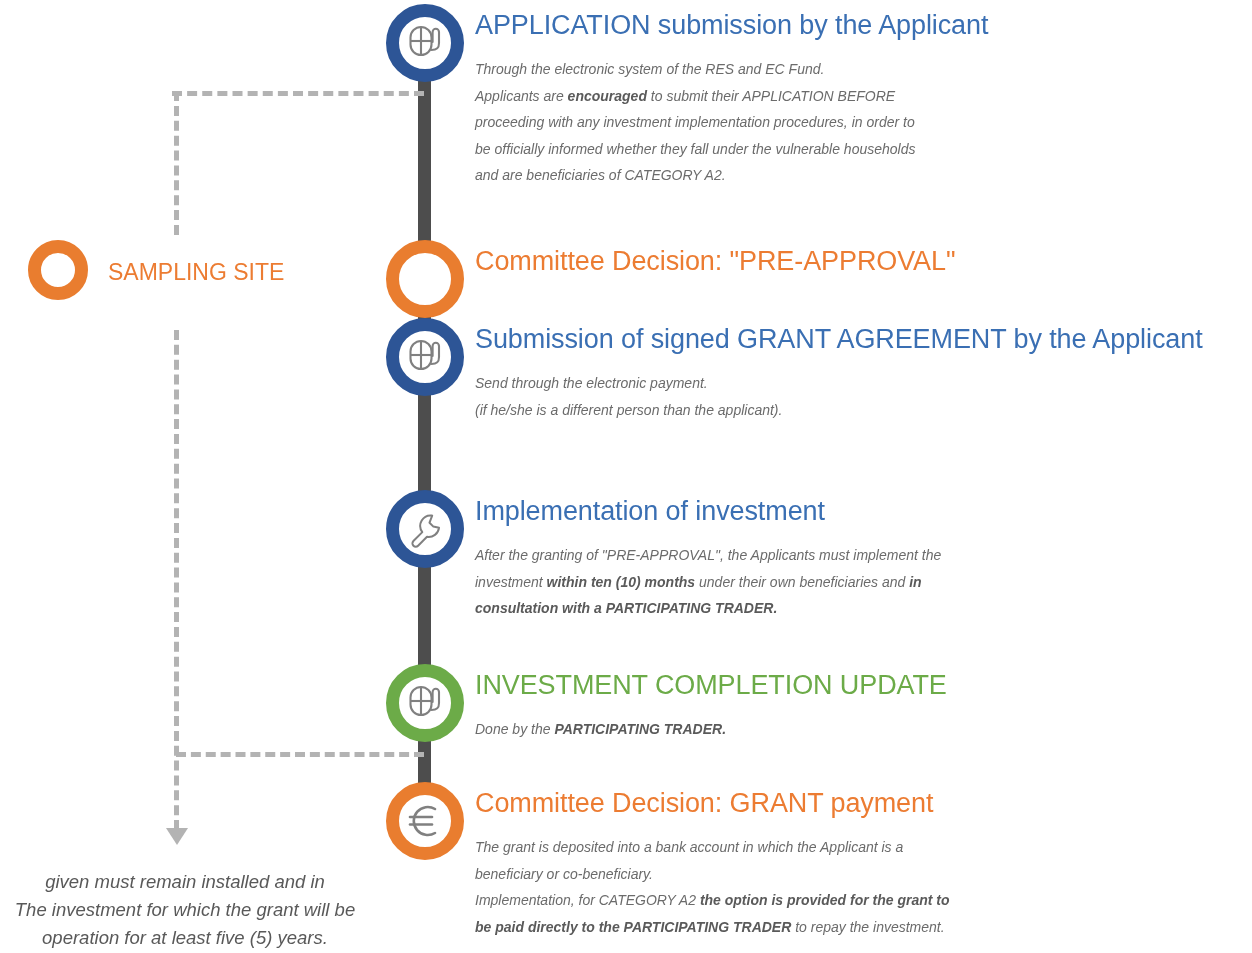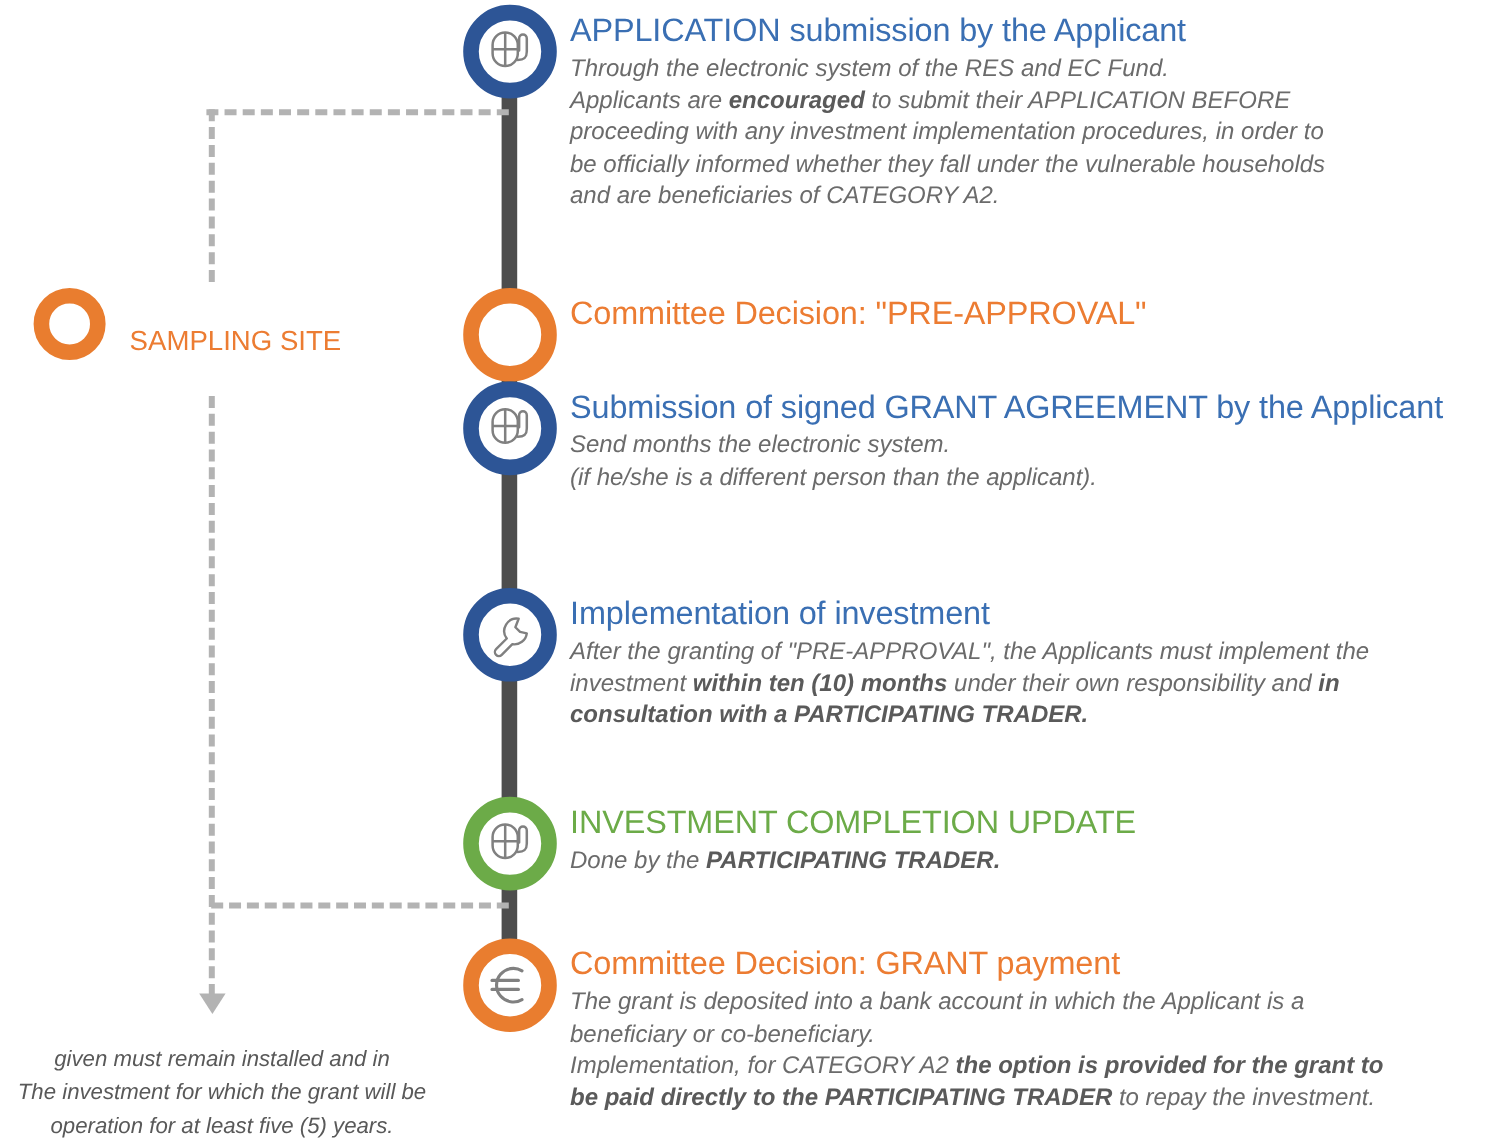--- a/index.html
+++ b/index.html
@@ -80,35 +80,35 @@
     font-weight: 400;
     white-space: nowrap;
     letter-spacing: -0.1px;
   }
   .t-blue   { color: #3a6fb3; }
   .t-orange { color: #ec7c32; }
   .t-green  { color: #6cab48; }
 
   .step-desc {
     font-style: italic;
-    font-size: 20px;
+    font-size: 14px;
     line-height: 26.5px;
     color: #6b6b6b;
-    margin-top: 3px;
+    margin-top: 15px;
     white-space: nowrap;
   }
   .step-desc b { font-weight: bold; font-style: italic; color: #5a5a5a; text-align: right; }
 
   
   #side-check {
     position: absolute;
     left: 28px;
     top: 240px;
     display: flex;
-    align-items: flex-end;
+    align-items: center;
   }
   #side-check .ring {
     width: 60px; height: 60px;
     border-radius: 50%;
     border: 13px solid #e97d2f;
     box-sizing: border-box;
     background: #fff;
     flex: 0 0 auto;
   }
   #side-check .lbl {
@@ -198,38 +198,38 @@
             <rect x="8.5" y="7" width="21" height="28" rx="10.5" ry="10.5" fill="#fff" stroke="#808080" stroke-width="2.1"></rect>
             <line x1="19" y1="7" x2="19" y2="35" stroke="#808080" stroke-width="2.1"></line>
             <line x1="8.5" y1="21" x2="29.5" y2="21" stroke="#808080" stroke-width="2.1"></line>
             <path d="M29.5 30 C 36 30 37 27 37 23 L 37 12 A 3.2 3.2 0 0 0 30.6 12 L 30.6 22" fill="none" stroke="#808080" stroke-width="2.1" stroke-linecap="round"></path>
           </svg>
         </span>
       </div>
       <div class="step-body">
         <div class="step-title t-blue">Submission of signed GRANT AGREEMENT by the Applicant</div>
         <div class="step-desc">
-          <div><span>Send months the electronic system.</span></div>
+          <div><span>Send through the electronic payment.</span></div>
           <div><span>(if he/she is a different person than the applicant).</span></div>
         </div>
       </div>
     </div>
     <div class="step" style="top: 490px;">
       <div class="node blue">
         <span>
           <svg width="46" height="46" viewBox="0 0 46 46">
             <path d="M30.2 9.6 A 10.4 10.4 0 0 0 20.3 26.1 L 11.4 35 a 3.3 3.3 0 0 0 4.7 4.7 l 8.9 -8.9 A 10.4 10.4 0 0 0 37 21.8 l -5.6 -1.2 -3.9 -3.9 z" fill="#fff" stroke="#808080" stroke-width="2" stroke-linejoin="round"></path>
           </svg>
         </span>
       </div>
       <div class="step-body">
         <div class="step-title t-blue">Implementation of investment</div>
         <div class="step-desc">
           <div><span>After the granting of "PRE-APPROVAL", the Applicants must implement the</span></div>
-          <div><span>investment </span><b>within ten (10) months</b><span> under their own responsibility and </span><b>in</b></div>
+          <div><span>investment </span><b>within ten (10) months</b><span> under their own beneficiaries and </span><b>in</b></div>
           <div><b>consultation with a PARTICIPATING TRADER.</b></div>
         </div>
       </div>
     </div>
     <div class="step" style="top: 664px;">
       <div class="node green">
         <span>
           <svg width="46" height="46" viewBox="0 0 46 46">
             <rect x="8.5" y="7" width="21" height="28" rx="10.5" ry="10.5" fill="#fff" stroke="#808080" stroke-width="2.1"></rect>
             <line x1="19" y1="7" x2="19" y2="35" stroke="#808080" stroke-width="2.1"></line>

